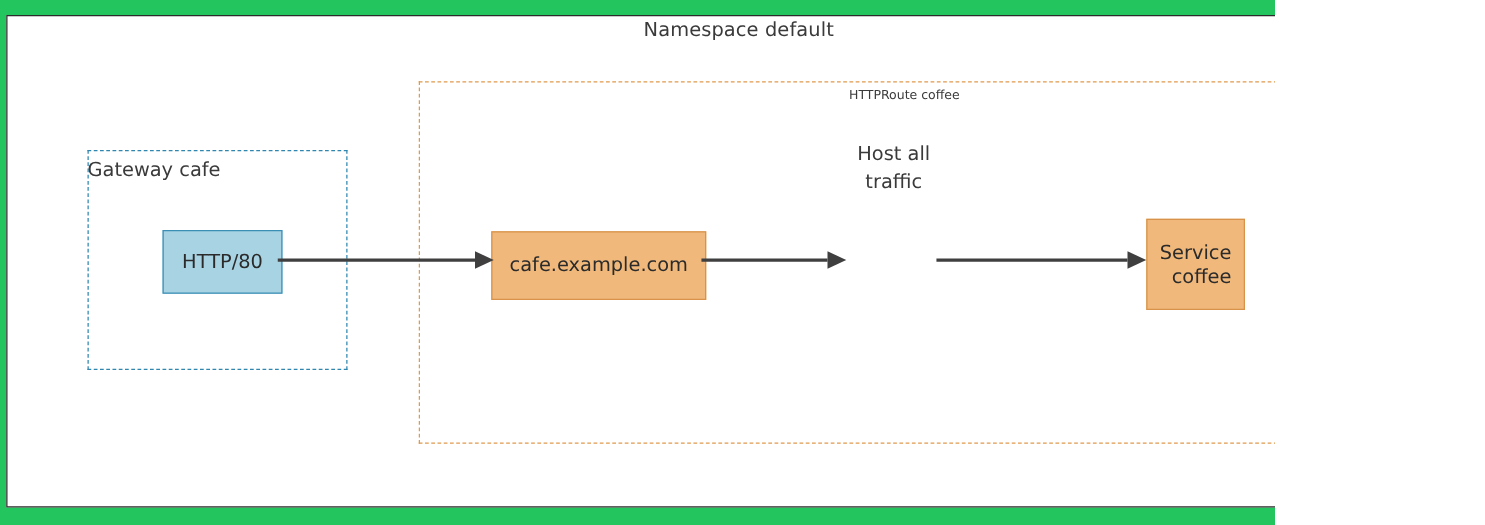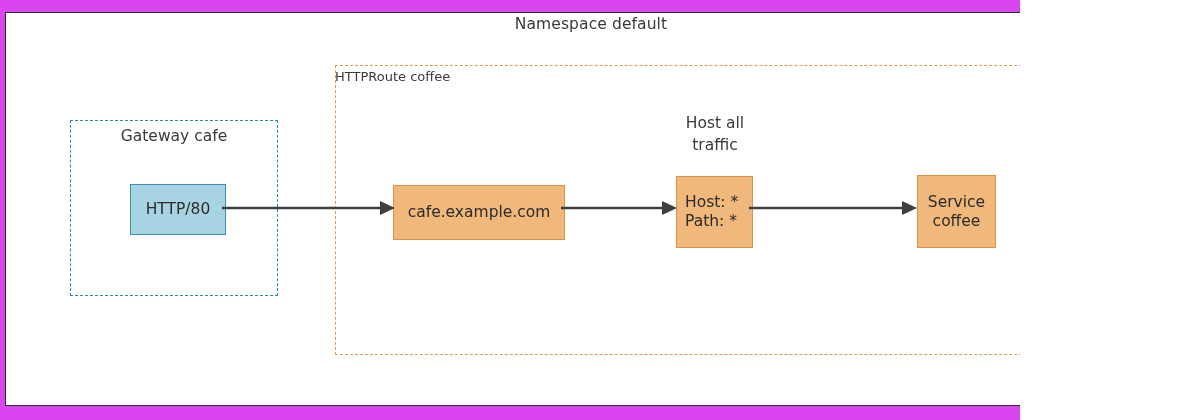--- a/index.html
+++ b/index.html
@@ -10,21 +10,21 @@
   }
   body {
     font-family: "DejaVu Sans", sans-serif;
     color: #2b2b2b;
   }
 
   #canvas {
     position: relative;
     width: 1020px;
     height: 420px;
-    background: #d946ef;
+    background: #22c55e;
     overflow: hidden;
   }
 
   
   .namespace-box {
     position: absolute;
     left: 5px;
     top: 12px;
     width: 1172px;
     height: 394px;
@@ -53,59 +53,58 @@
     height: 290px;
     border: 1.6px dashed #e09a4e;
     background: transparent;
     box-sizing: border-box;
   }
   .httproute-title {
     position: absolute;
     left: 335px;
     top: 67px;
     width: 777px;
-    text-align: left;
-    font-size: 13px;
+    text-align: center;
+    font-size: 10px;
     line-height: 20px;
     color: #3a3a3a;
   }
 
   
   .gateway-box {
     position: absolute;
     left: 70px;
     top: 120px;
     width: 208px;
     height: 176px;
     border: 1.6px dashed #2f87b0;
     background: transparent;
     box-sizing: border-box;
   }
   .gateway-title {
     position: absolute;
     left: 70px;
     top: 126px;
     width: 208px;
-    text-align: center;
     font-size: 15.5px;
     line-height: 20px;
     color: #3a3a3a;
   }
 
   
   .node {
     position: absolute;
     box-sizing: border-box;
     display: flex;
     align-items: center;
     justify-content: center;
     font-size: 15.5px;
     line-height: 19px;
     color: #2b2b2b;
-    text-align: center;
+    text-align: right;
     white-space: pre-line;
   }
   .node-blue {
     background: #a8d3e3;
     border: 1.6px solid #3b8fb5;
   }
   .node-orange {
     background: #f0b87b;
     border: 1.6px solid #d8924a;
   }
@@ -181,22 +180,20 @@
   <div class="gateway-box"></div>
   <div class="gateway-title">Gateway cafe</div>
 
   <div class="caption" id="caption-match">Host all
 traffic</div>
 
   <div class="node node-blue" id="node-http80">HTTP/80</div>
 
   <div class="node node-orange" id="node-hostname">cafe.example.com</div>
 
-  <div class="node node-orange" id="node-match">Host: *
-Path: *</div>
 
   <div class="node node-orange" id="node-service">Service
 coffee</div>
 
   <svg class="connector" id="connector-1" width="175" height="20">
     <line x1="0" y1="10" x2="158" y2="10" stroke="#3f3f3f" stroke-width="2.6"></line>
     <polygon points="158,3 173,10 158,17" fill="#3f3f3f"></polygon>
   </svg>
 
   <svg class="connector" id="connector-2" width="118" height="20">

